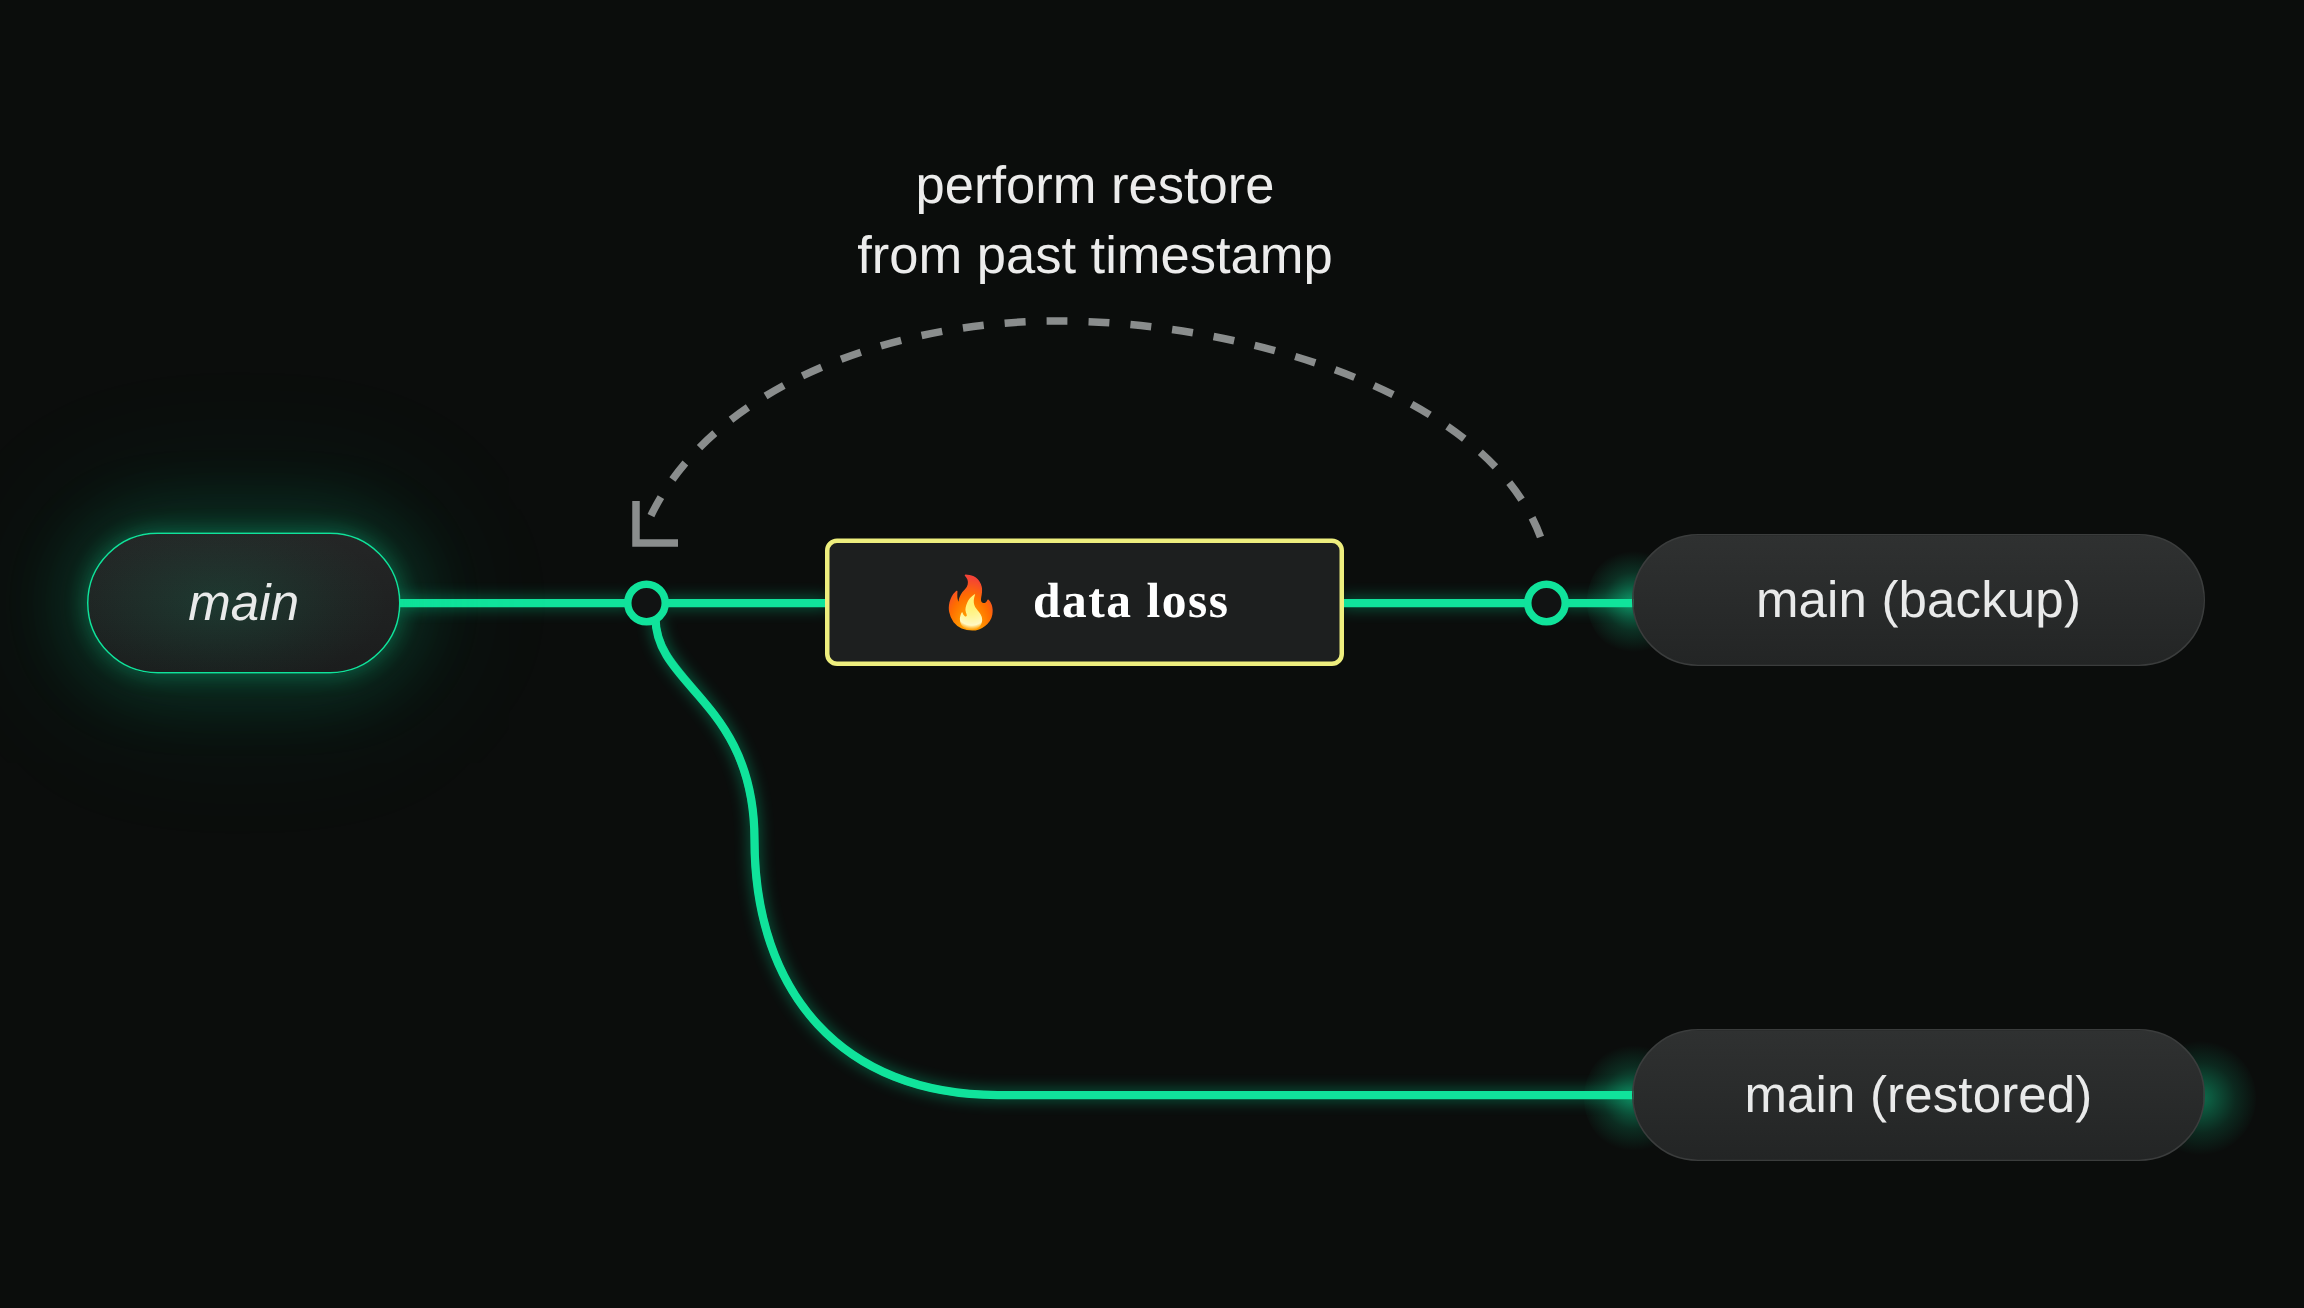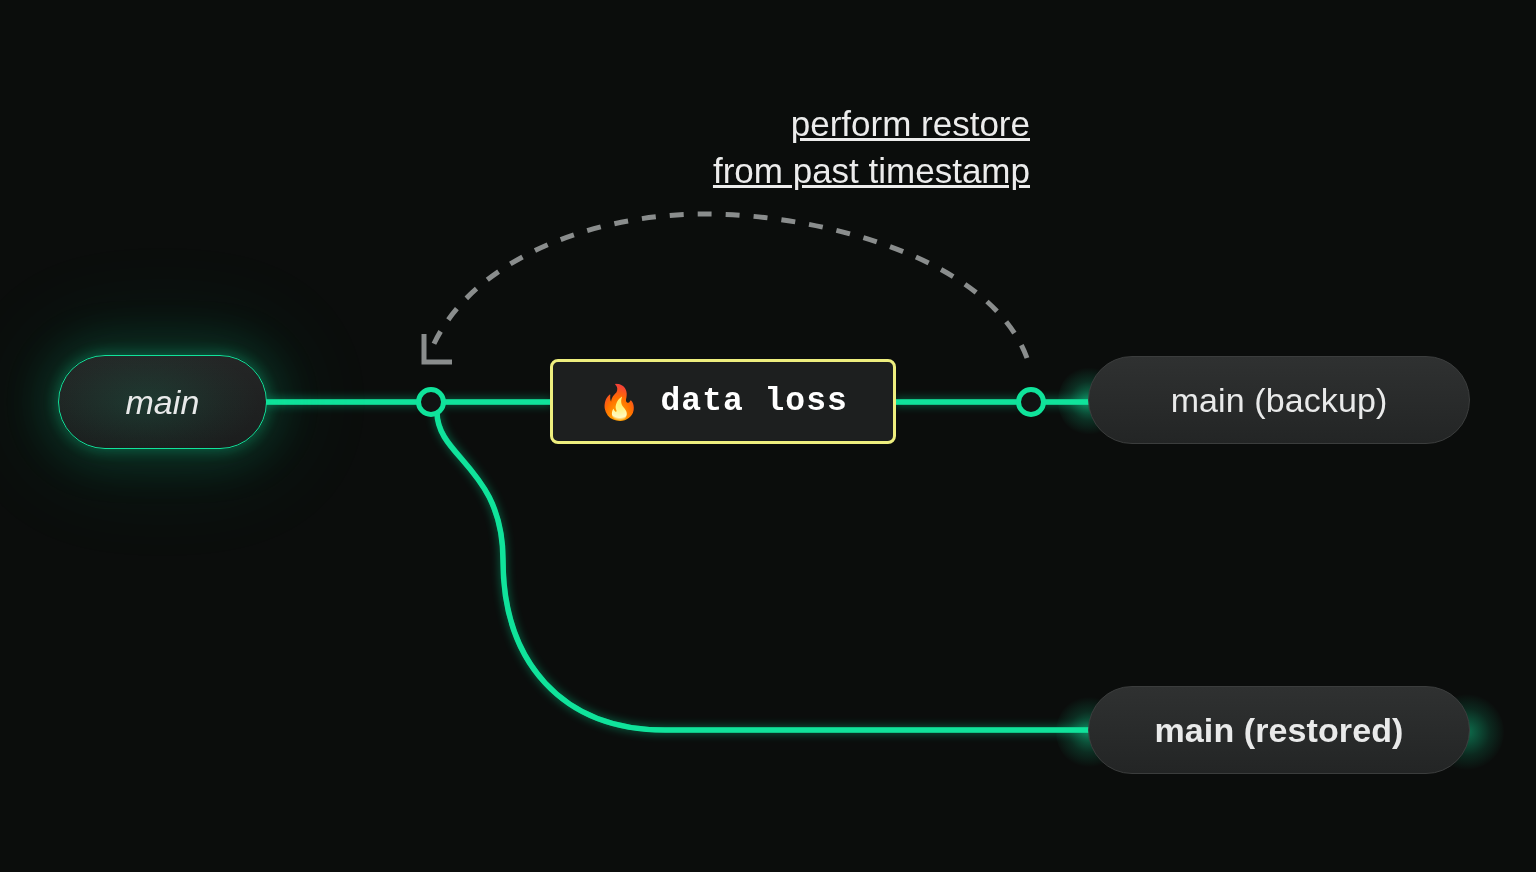--- a/index.html
+++ b/index.html
@@ -72,21 +72,20 @@
     background: linear-gradient(180deg, #2f3131 0%, #232525 100%);
     text-align: center;
   }
   #node-restored {
     left: 1088px;
     top: 686px;
     width: 382px;
     height: 88px;
     border: 1.4px solid #3b3d3d;
     background: linear-gradient(180deg, #2f3131 0%, #232525 100%);
-    font-weight: bold;
   }
 
   
   .edge-glow {
     position: absolute;
     border-radius: 50%;
     pointer-events: none;
     z-index: 0;
   }
   #glow-backup-left {
@@ -117,40 +116,39 @@
     align-items: center;
     justify-content: center;
     gap: 20px;
     z-index: 5;
   }
   #box-data-loss .emoji {
     font-size: 34px;
     line-height: 1;
   }
   #box-data-loss .mono {
-    font-family: Liberation Mono, monospace;
+    font-family: Liberation Serif, serif;
     font-size: 33px;
     font-weight: 700;
     color: #ffffff;
     letter-spacing: 1px;
     line-height: 1;
   }
 
   
   #annotation {
     position: absolute;
     left: 430px;
     top: 101px;
     width: 600px;
-    text-align: right;
+    text-align: center;
     color: #ececec;
     font-size: 35px;
     line-height: 1.33;
     white-space: pre-line;
-    text-decoration: underline;
   }
 </style>
 </head>
 <body>
 
 <div id="canvas">
 
   <svg id="wires" viewBox="0 0 1536 872" width="1536" height="872">
     <defs>
       <filter id="wireGlow" x="-60%" y="-60%" width="220%" height="220%">

